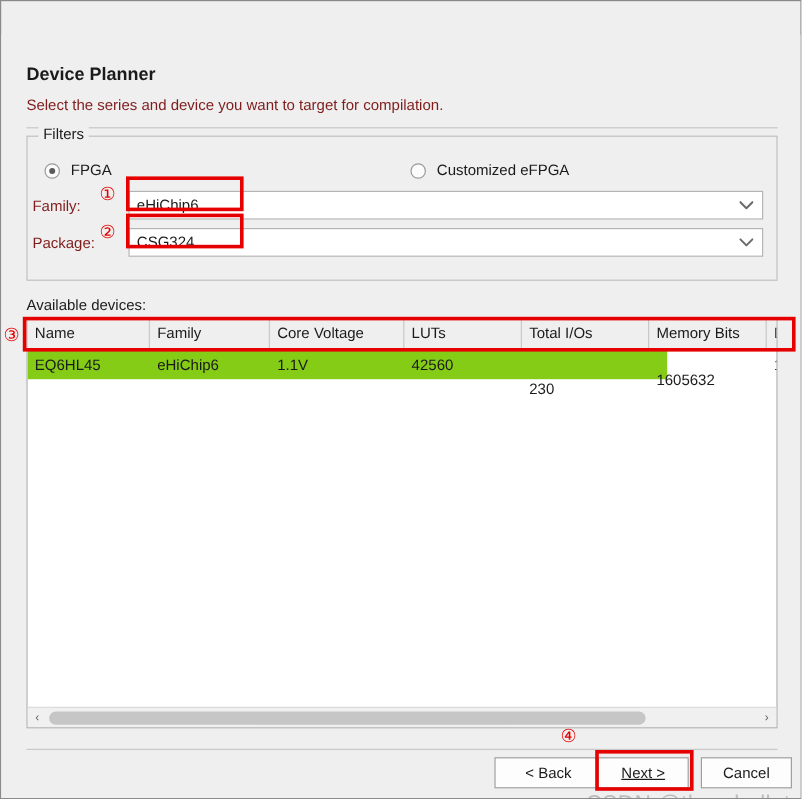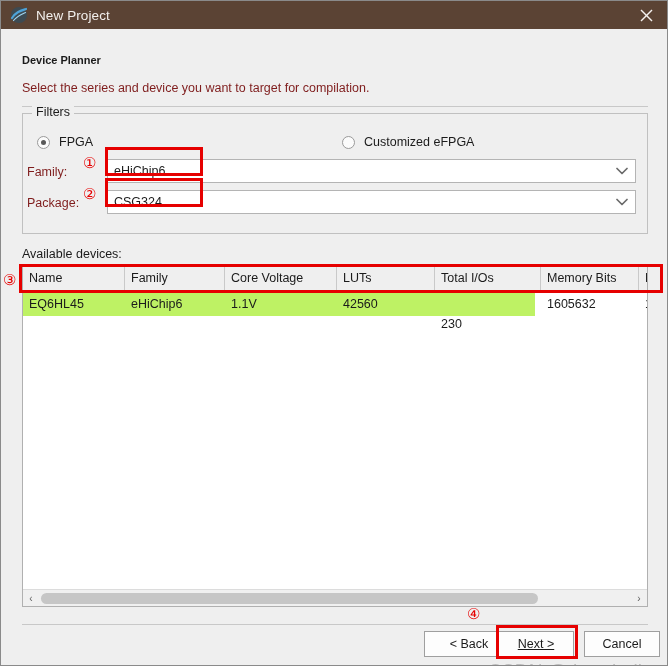--- a/index.html
+++ b/index.html
@@ -48,21 +48,21 @@
   .title-close svg { display:block; }
 
   
   .body {
     position: absolute; left: 0; top: 28px;
     width: 668px; height: 638px;
     background: #efefef;
   }
   .page-title {
     position: absolute; left: 21px; top: 25px;
-    font-size: 11px; font-weight: bold; color: #1b1b1b;
+    font-size: 15px; font-weight: bold; color: #1b1b1b;
   }
   .page-sub {
     position: absolute; left: 21px; top: 52px;
     font-size: 12.5px; color: #7f1d1d;
   }
   .hr-top {
     position: absolute; left: 21px; top: 77px;
     width: 626px; height: 1px; background: #c8c8c8;
   }
 
@@ -153,21 +153,22 @@
     border-right: 1px solid #c9c9c9;
     box-sizing: border-box;
     padding-left: 6px;
     white-space: nowrap;
     overflow: hidden;
   }
   .trow {
     position: absolute;
     left: 0; top: 26px;
     width: 512px; height: 24px;
-    background: #bef264;
+    background: #84cc16;
+    padding-left: 21px;
   }
   .td {
     position: absolute; top: 0;
     height: 24px; line-height: 24px;
     font-size: 12.5px; color: #1b1b1b;
     padding-left: 6px;
     white-space: nowrap;
   }
   
   .hscroll {
@@ -232,36 +233,20 @@
     white-space: nowrap;
     pointer-events: none;
     letter-spacing: .2px;
   }
 </style>
 </head>
 <body>
 
 <div class="window">
 
-  <div class="titlebar">
-    <span class="title-icon">
-      <svg width="18" height="18" viewBox="0 0 18 18">
-        <circle cx="9" cy="9" r="8" fill="#3d4a52"></circle>
-        <path d="M2 12 C6 6, 10 5, 16 3" stroke="#4ea3d8" stroke-width="2.2" fill="none" stroke-linecap="round"></path>
-        <path d="M3.5 14.5 C7 10, 11 8.5, 15.5 6.5" stroke="#9fd3ee" stroke-width="1.2" fill="none" stroke-linecap="round"></path>
-      </svg>
-    </span>
-    <span class="title-text">New Project</span>
-    <div class="title-close">
-      <svg width="13" height="13" viewBox="0 0 13 13">
-        <line x1="1" y1="1" x2="12" y2="12" stroke="#f5f2f0" stroke-width="1.4"></line>
-        <line x1="12" y1="1" x2="1" y2="12" stroke="#f5f2f0" stroke-width="1.4"></line>
-      </svg>
-    </div>
-  </div>
 
   <div class="body">
 
     <div class="page-title">Device Planner</div>
     <div class="page-sub">Select the series and device you want to target for compilation.</div>
     <div class="hr-top"></div>
 
     <div class="group"></div>
     <div class="group-legend">Filters</div>
 
@@ -307,36 +292,36 @@
         <div class="th" style="left:518px; width:98px;">Memory Bits</div>
         <div class="th" style="left:616px; width:36px; border-right:none;">DSP</div>
       </div>
 
       <div class="trow">
         <div class="td" style="left:0px;">EQ6HL45</div>
         <div class="td" style="left:102px;">eHiChip6</div>
         <div class="td" style="left:202px;">1.1V</div>
         <div class="td" style="left:314px;">42560</div>
         <div class="td" style="left:412px;margin-top:20px;">230</div>
-        <div class="td" style="left:518px;">1605632</div>
+        <div class="td" style="left:518px;margin-top:13px;">1605632</div>
         <div class="td" style="left:616px;">14</div>
       </div>
 
       <div class="hscroll">
         <span class="hs-arrow">‹</span>
         <span class="hs-track">
           <span class="hs-thumb" style="width: 84%;"></span>
         </span>
         <span class="hs-arrow">›</span>
       </div>
     </div>
 
     <div class="hr-bottom"></div>
 
-    <div class="btn" style="left:411px; top:602px; width:90px;margin-left:12px;">&lt; Back</div>
+    <div class="btn" style="left:411px; top:602px; width:90px;">&lt; Back</div>
     <div class="btn" style="left:497px; top:602px; width:76px;text-decoration:underline;">Next &gt;</div>
     <div class="btn" style="left:583px; top:602px; width:76px;">Cancel</div>
 
     <div class="watermark">CSDN @threebullets</div>
   </div>
 
   <div class="anno-rect" style="left:104px; top:146px; width:98px; height:29px;"></div>
   <div class="anno-num" style="left:82px;  top:154px;">①</div>
 
   <div class="anno-rect" style="left:104px; top:177px; width:98px; height:29px;"></div>

